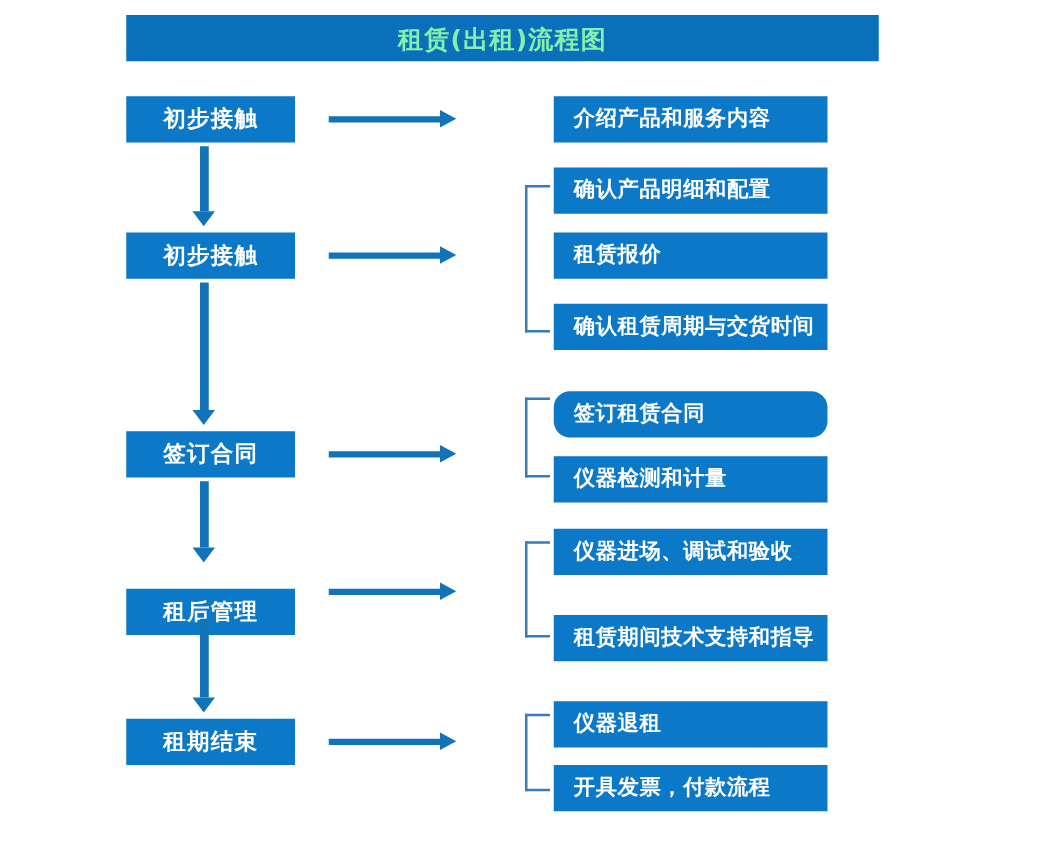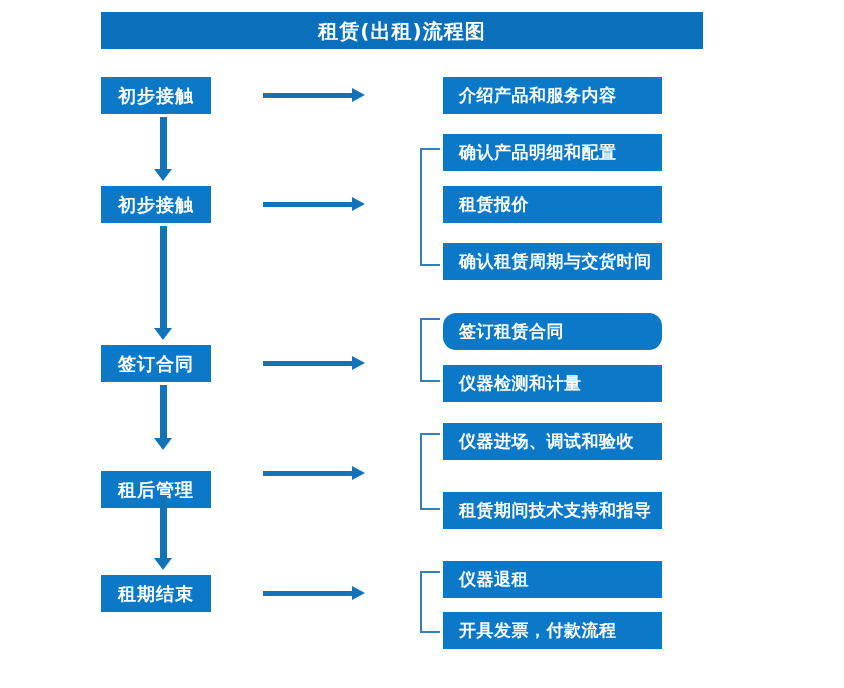--- a/index.html
+++ b/index.html
@@ -28,32 +28,32 @@
     left: 101px;
     top: 12px;
     width: 602px;
     height: 37px;
     background: #0b70bc;
     display: flex;
     align-items: center;
     justify-content: center;
   }
   .title-bar .title-text {
-    color: #ffffff;
+    color: #86efac;
     font-size: 20px;
     font-weight: bold;
     letter-spacing: 1px;
     line-height: 1;
   }
 
   
   .stage-box {
     position: absolute;
     left: 101px;
-    width: 110px;
+    width: 135px;
     height: 37px;
     background: #0b78c8;
     display: flex;
     align-items: center;
     justify-content: center;
   }
   .stage-box .stage-label {
     color: #ffffff;
     font-size: 18px;
     font-weight: bold;

